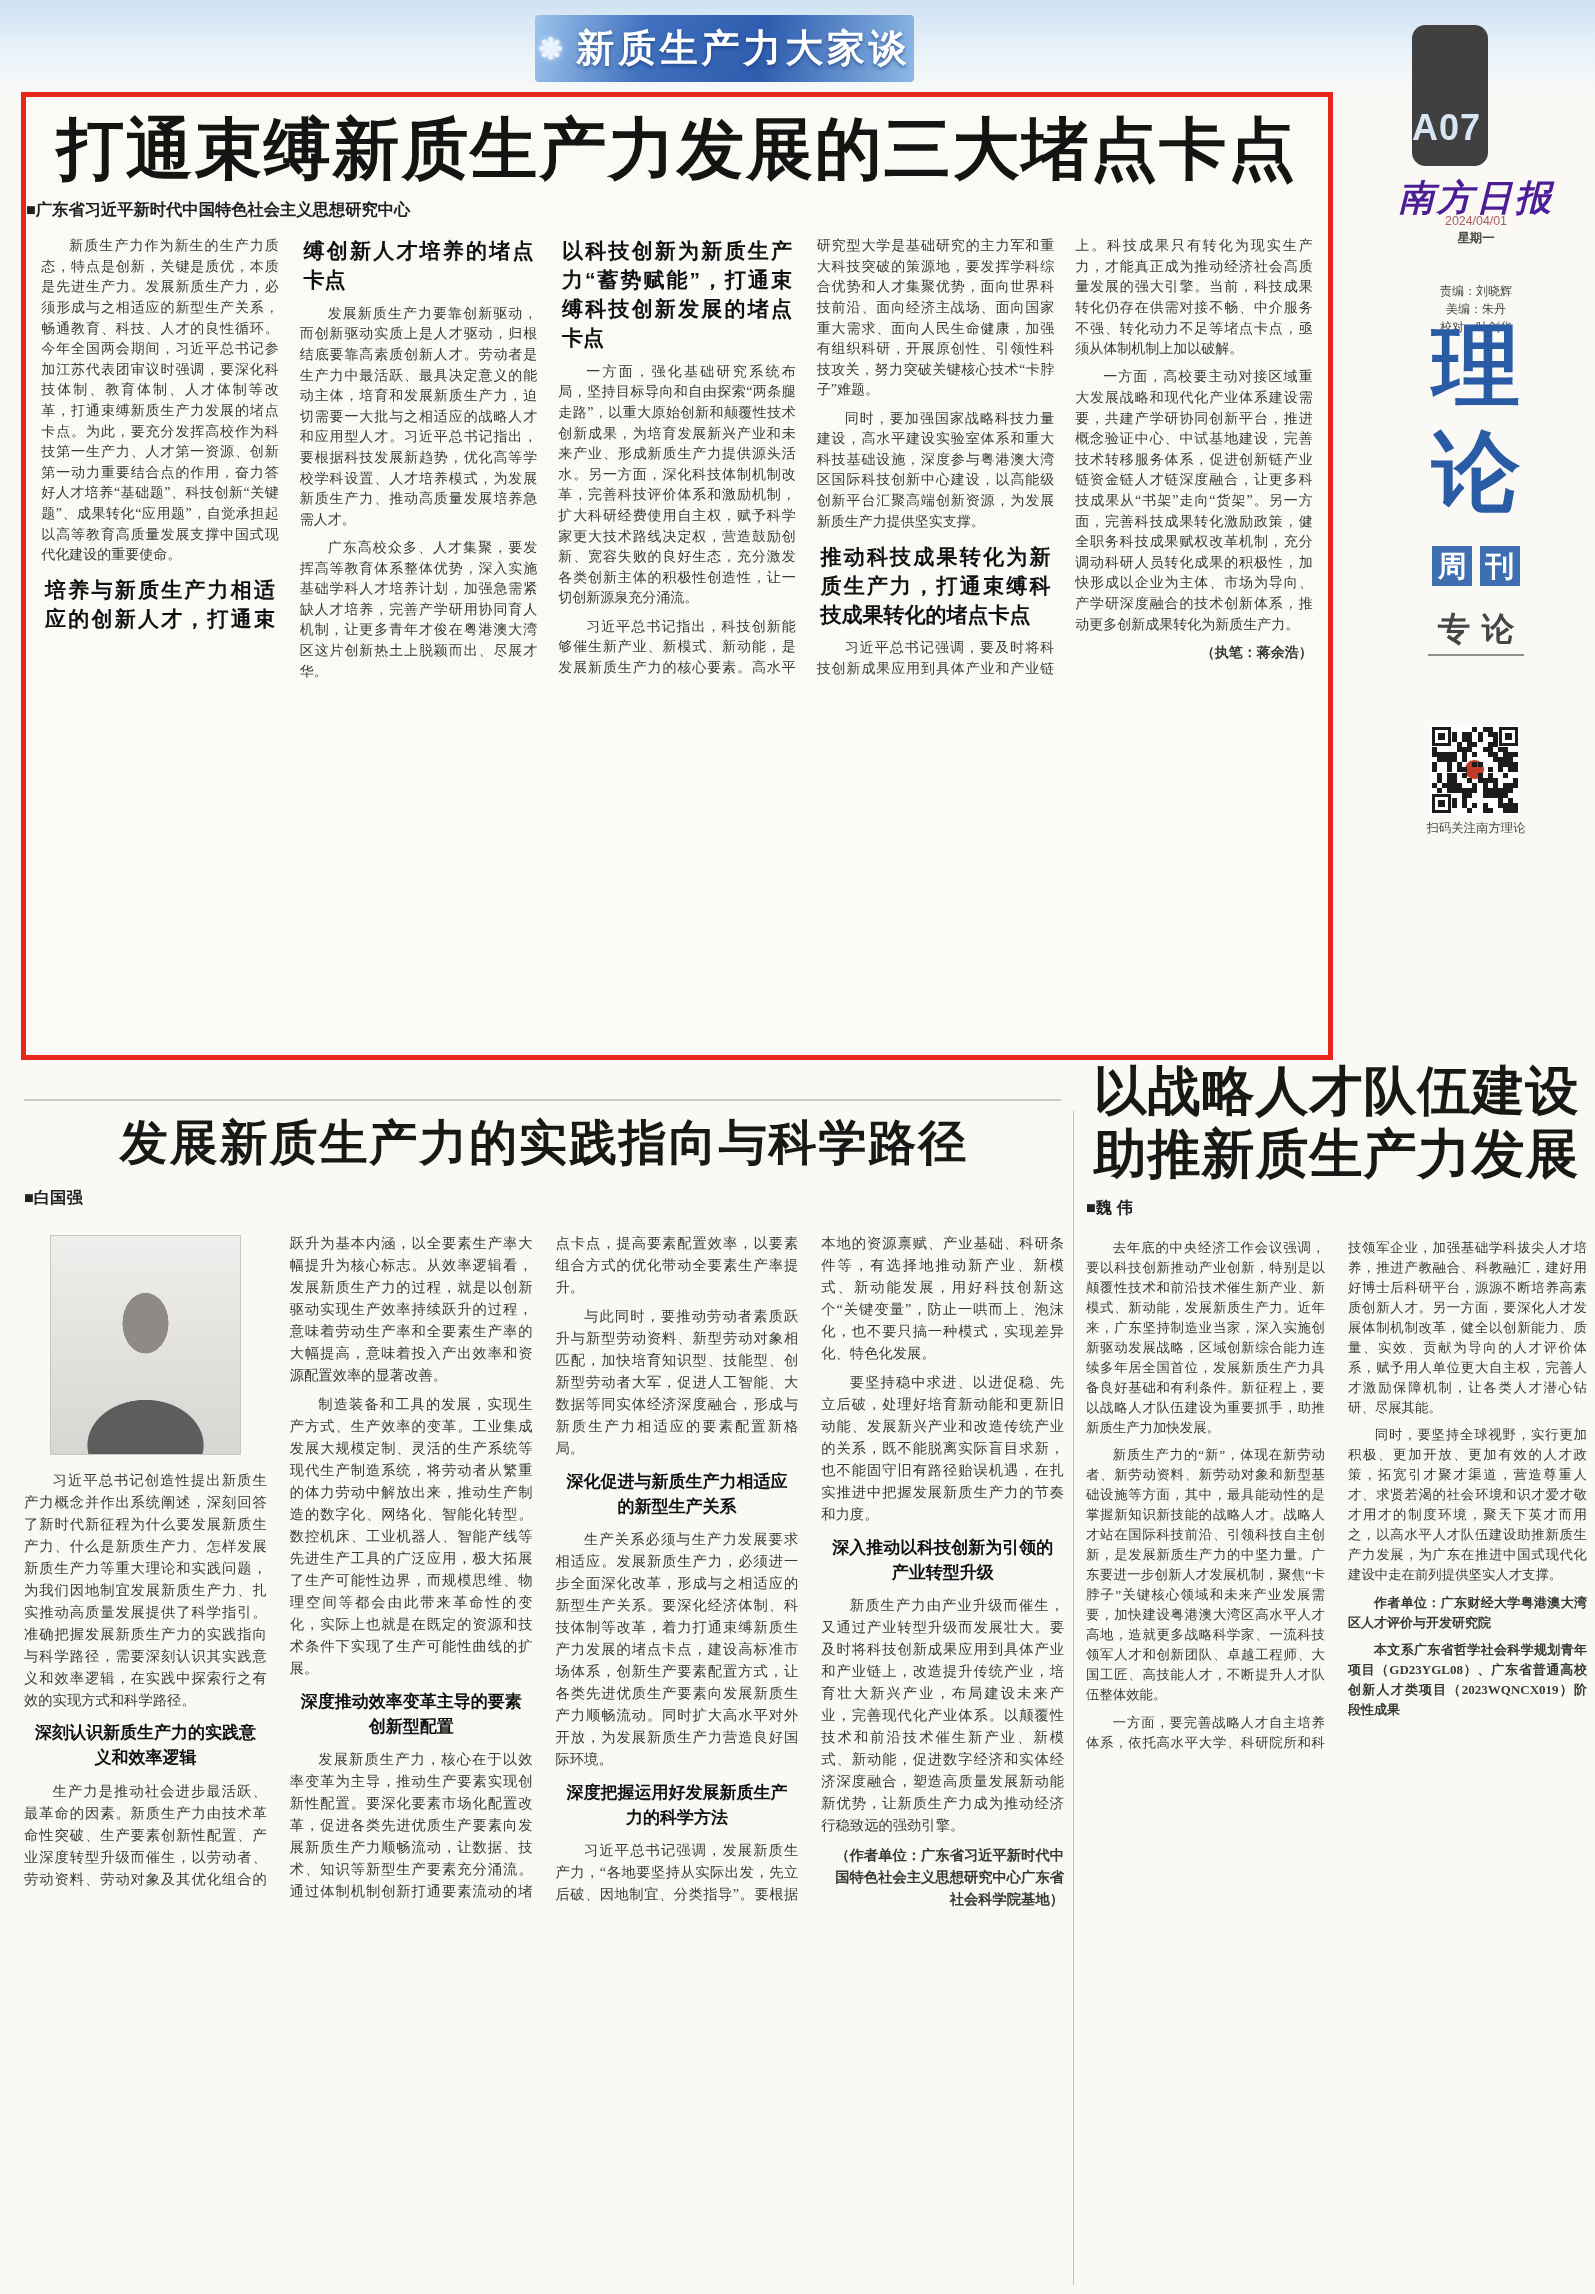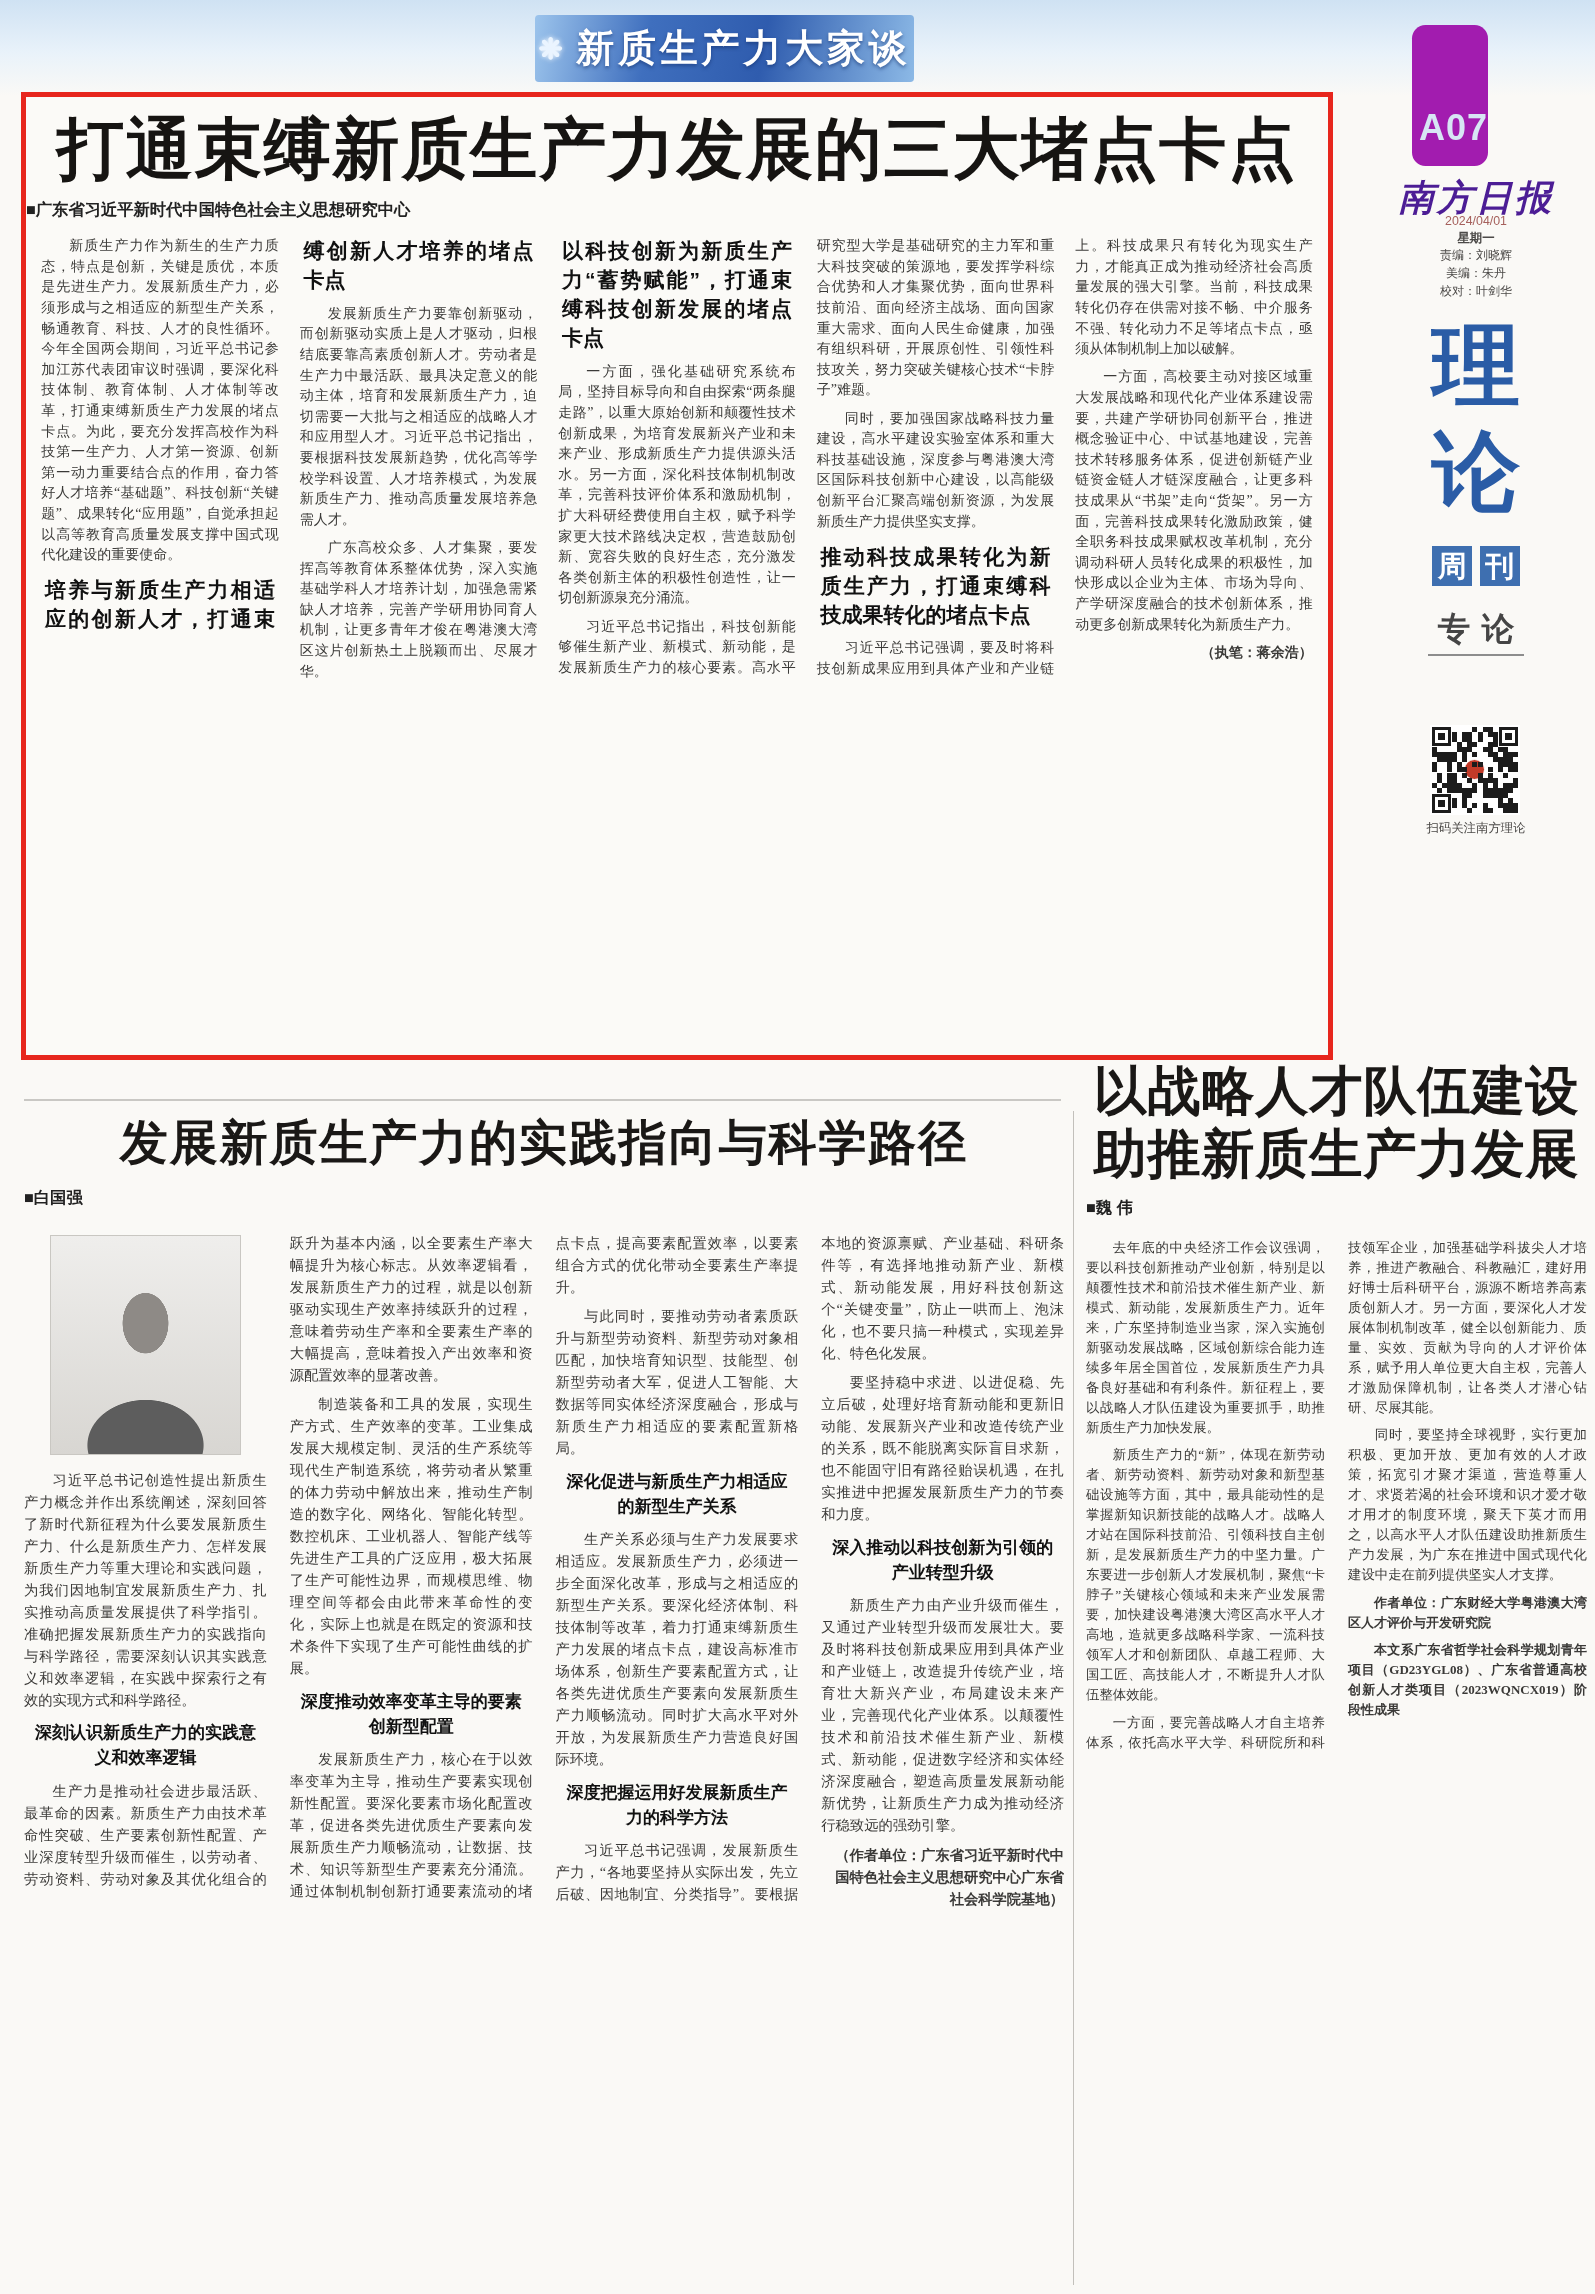--- a/index.html
+++ b/index.html
@@ -46,29 +46,29 @@
   .v-divider{position:absolute;left:1073px;top:1111px;width:1px;height:1174px;background:#c2c0bb;}
   .article-right{position:absolute;left:1086px;top:1059px;width:501px;}
   .article-right h2{margin:0;text-align:center;font-family:"Liberation Sans",sans-serif;
                     font-weight:900;font-size:53px;line-height:63px;letter-spacing:1px;color:#1a1816;}
   .cols-right{margin-top:19px;height:1044px;column-count:2;column-gap:23px;
               font-size:13.4px;line-height:20px;overflow:hidden;}
   .note{font-weight:bold;font-size:13px;}
   
   .rail{position:absolute;left:1357px;top:0;width:238px;height:1051px;
         font-family:"Liberation Sans",sans-serif;text-align:center;}
-  .badge{position:absolute;left:55px;top:25px;width:76px;height:141px;background:#a21caf;
-         border-radius:13.4px;display:flex;align-items:flex-end;justify-content:flex-end;}
+  .badge{position:absolute;left:55px;top:25px;width:76px;height:141px;background:#404040;
+         border-radius:13.4px;display:flex;align-items:flex-end;justify-content:flex-start;}
   .badge span{color:#d7e5f4;font-size:36px;font-weight:bold;margin-bottom:17px;letter-spacing:1px;}
   .paper-logo{position:absolute;left:0;top:174px;width:100%;color:#4c1d95;
               font-family:"Liberation Serif",serif;font-weight:900;font-size:36px;
               letter-spacing:2.9px;font-style:italic;}
   .pub-date{position:absolute;left:0;top:214px;width:100%;color:#a5605c;font-size:12.4px;}
   .weekday{position:absolute;left:0;top:230px;width:100%;color:#4c4a48;font-size:12.4px;font-weight:bold;}
-  .staff{position:absolute;left:0;width:100%;color:#4c4a48;font-size:12px;}
+  .staff{position:absolute;left:0;width:100%;color:#4c4a48;font-size:12px;margin-top:36px;}
   .sec-char{position:absolute;left:0;width:100%;color:#2a5ca6;font-weight:900;
             font-size:88px;line-height:91px;}
   .weekly{position:absolute;left:0;top:546px;width:100%;display:flex;justify-content:center;gap:7.6px;}
   .weekly div{width:40px;height:40px;background:#3e6fb0;color:#fff;font-weight:bold;
               font-size:29px;line-height:40px;}
   .zhuanlun{position:absolute;left:0;top:608px;width:100%;color:#454545;font-size:32.5px;
             letter-spacing:11.5px;text-indent:11.5px;font-weight:bold;}
   .zl-line{position:absolute;left:71px;top:654px;width:96px;height:1.9px;background:#8d8d8d;}
   .qr{position:absolute;left:73px;top:725px;width:90px;height:90px;background:#fff;}
   .qr .cell{position:absolute;width:4.8px;height:4.8px;background:#1c1c1c;}

